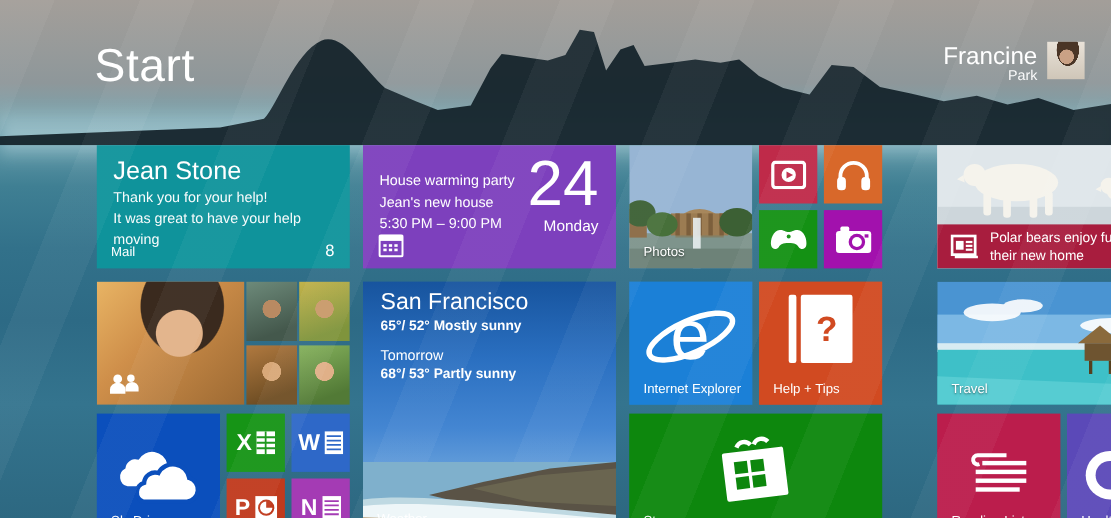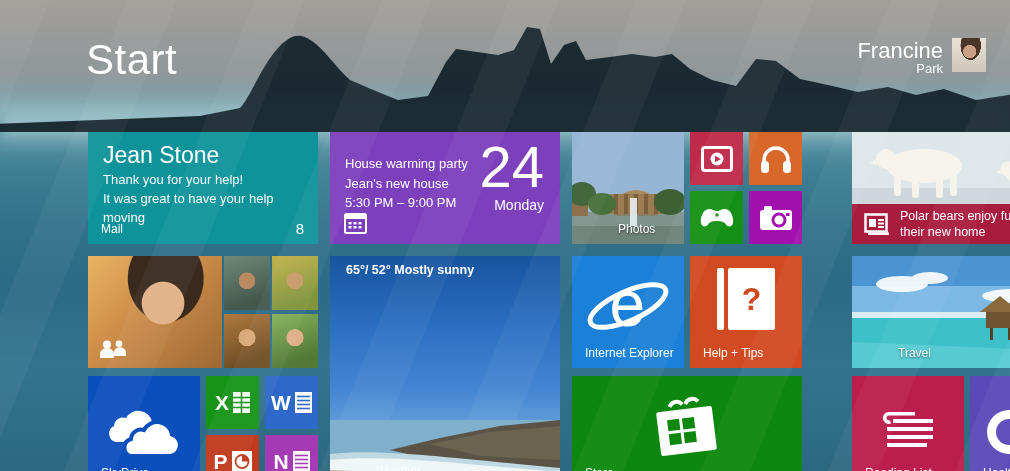--- a/index.html
+++ b/index.html
@@ -87,21 +87,21 @@
   .office-letter{font-size:21px;font-weight:700;}
   
   .pc{position:absolute;top:0;bottom:0;}
   .pc-left{left:0;width:134px;
     background:radial-gradient(circle at 56% 42%,#e2b288 0 21%,rgba(0,0,0,0) 22%),
                radial-gradient(ellipse at 58% 20%,#3a2a1e 0 34%,rgba(0,0,0,0) 35%),
                linear-gradient(135deg,#e8b464 0%,#cf8f4a 40%,#9d6a33 100%);}
   .pc-cell{position:absolute;width:46px;height:54px;}
   .people-icon{position:absolute;left:11px;bottom:9px;z-index:2;}
   
-  .phlabel{z-index:3;margin-left:33px;}
+  .phlabel{z-index:3;}
   svg{display:block;}
 </style>
 </head>
 <body>
 
 <div id="stage">
 
   <div class="mist"></div>
   <svg class="mountains" viewBox="0 0 1010 132" preserveAspectRatio="none">
     <path fill="#14232b" opacity="0.94" d="M-5,124 L200,116 L240,108 C252,96 268,48 292,37 C312,29 330,62 350,80 L378,92 L398,100 L428,96 L446,62 L456,49 L498,55 L514,50 L527,27 L540,29 L551,64 L564,45 L576,41 L586,60 L610,57 L632,54 L655,57 L672,54 L690,69 L712,80 L736,86 L756,59 L776,61 L800,79 L828,85 L858,92 L888,87 L916,95 L944,89 L976,100 L1014,94 L1014,132 L-5,132 Z"></path>
@@ -265,21 +265,24 @@
         <circle cx="8" cy="4.5" r="4"></circle>
         <path d="M1,18 v-4 a7,6 0 0 1 14,0 v4 Z"></path>
         <circle cx="20" cy="3.8" r="3.4"></circle>
         <path d="M15,16 v-3.4 a6,5.4 0 0 1 12,0 v3.4 Z"></path>
       </g>
     </svg>
   </div>
 
   <div class="tile" id="tile-weather">
     <div class="wx-pad">
+      <div class="wx-city">San Francisco</div>
       <div class="wx-f">65°/ 52° Mostly sunny</div>
+      <div class="wx-h">Tomorrow</div>
+      <div class="wx-f">68°/ 53° Partly sunny</div>
     </div>
     <svg class="wx-photo" width="230" height="66" viewBox="0 0 230 66" preserveAspectRatio="none">
       <rect width="230" height="66" fill="#7fb0cc"></rect>
       <path d="M230,0 L230,52 L120,44 L60,30 L110,18 L170,6 Z" fill="#5a5346"></path>
       <path d="M230,6 L230,40 L150,36 L100,24 L160,12 Z" fill="#6e6a52" opacity=".8"></path>
       <path d="M0,34 C50,28 120,38 230,48 L230,66 L0,66 Z" fill="#bfd9e2"></path>
       <path d="M0,40 C60,34 130,44 230,52 L230,58 L0,52 Z" fill="#eef6f8"></path>
       <path d="M0,50 L230,60 L230,66 L0,66 Z" fill="#c3b193"></path>
     </svg>
     <div class="tile-label phlabel">Weather</div>

